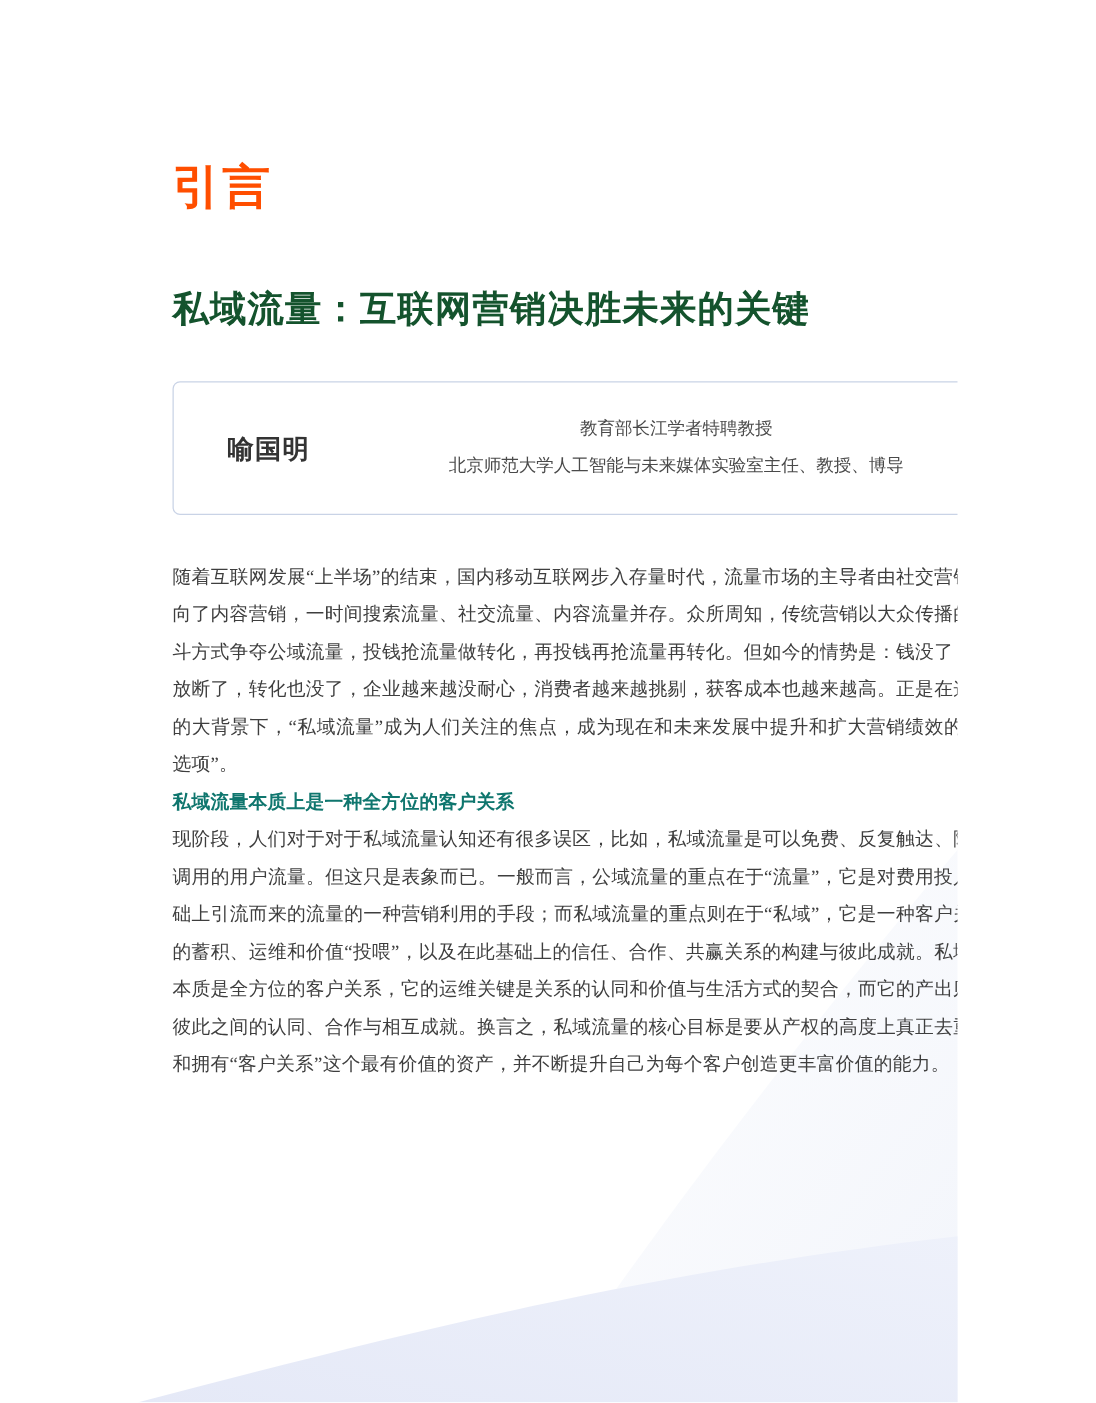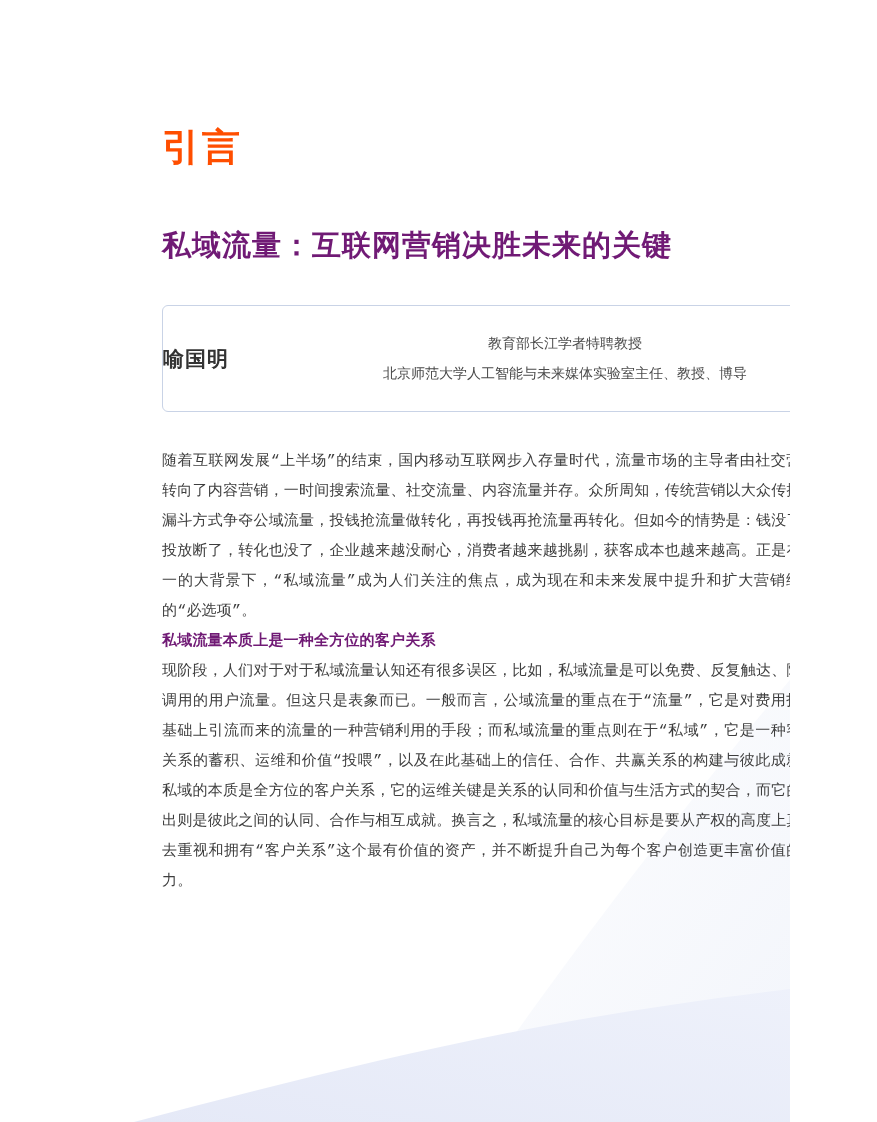--- a/index.html
+++ b/index.html
@@ -2,22 +2,21 @@
 <html><head>
 <meta charset="utf-8">
 <style>
   html, body { margin: 0; padding: 0; background: #ffffff; }
   .page {
     position: relative;
     width: 766px;
     height: 1122px;
     background: #ffffff;
     overflow: hidden;
-    font-family: Liberation Mono, monospace;
-    margin-left: 24px;
+    font-family: Liberation Serif, serif;
   }
   .deco-svg {
     position: absolute;
     left: 0; top: 0;
     width: 877px; height: 1122px;
     z-index: 0;
     display: block;
   }
   .content {
     position: absolute;
@@ -31,38 +30,38 @@
     line-height: 44px;
     font-weight: 900;
     color: #ff4e00;
     letter-spacing: 2px;
     margin: 0 0 56px 0;
   }
   .page-title {
     font-size: 29px;
     line-height: 40px;
     font-weight: 900;
-    color: #701a75;
+    color: #14532d;
     letter-spacing: 1px;
     margin: 0 0 37px 0;
   }
   .author-card {
     box-sizing: border-box;
     width: 654px;
     height: 107px;
     border: 1px solid #c9d3e6;
     border-radius: 6px;
     background: #ffffff;
     display: flex;
     align-items: center;
     margin: 0 0 35px 0;
   }
   .author-name-col {
     flex: 0 0 152px;
-    text-align: left;
+    text-align: center;
     font-size: 21px;
     font-weight: 700;
     color: #333333;
     letter-spacing: 1px;
   }
   .author-titles-col {
     flex: 1 1 auto;
     font-size: 14px;
     line-height: 30px;
     color: #4a4a4a;
@@ -73,21 +72,21 @@
     line-height: 30px;
     color: #3e3e3e;
     letter-spacing: 0.2px;
     text-align: justify;
   }
   .body-text p { margin: 0; }
   .section-heading {
     font-size: 15px;
     line-height: 30px;
     font-weight: 700;
-    color: #701a75;
+    color: #0f766e;
     margin: 19px 0 0 0;
   }
 </style>
 </head>
 <body>
 
 <div class="page">
 
   <svg class="deco-svg" viewBox="0 0 877 1122" xmlns="http://www.w3.org/2000/svg" aria-hidden="true">
     <defs>

